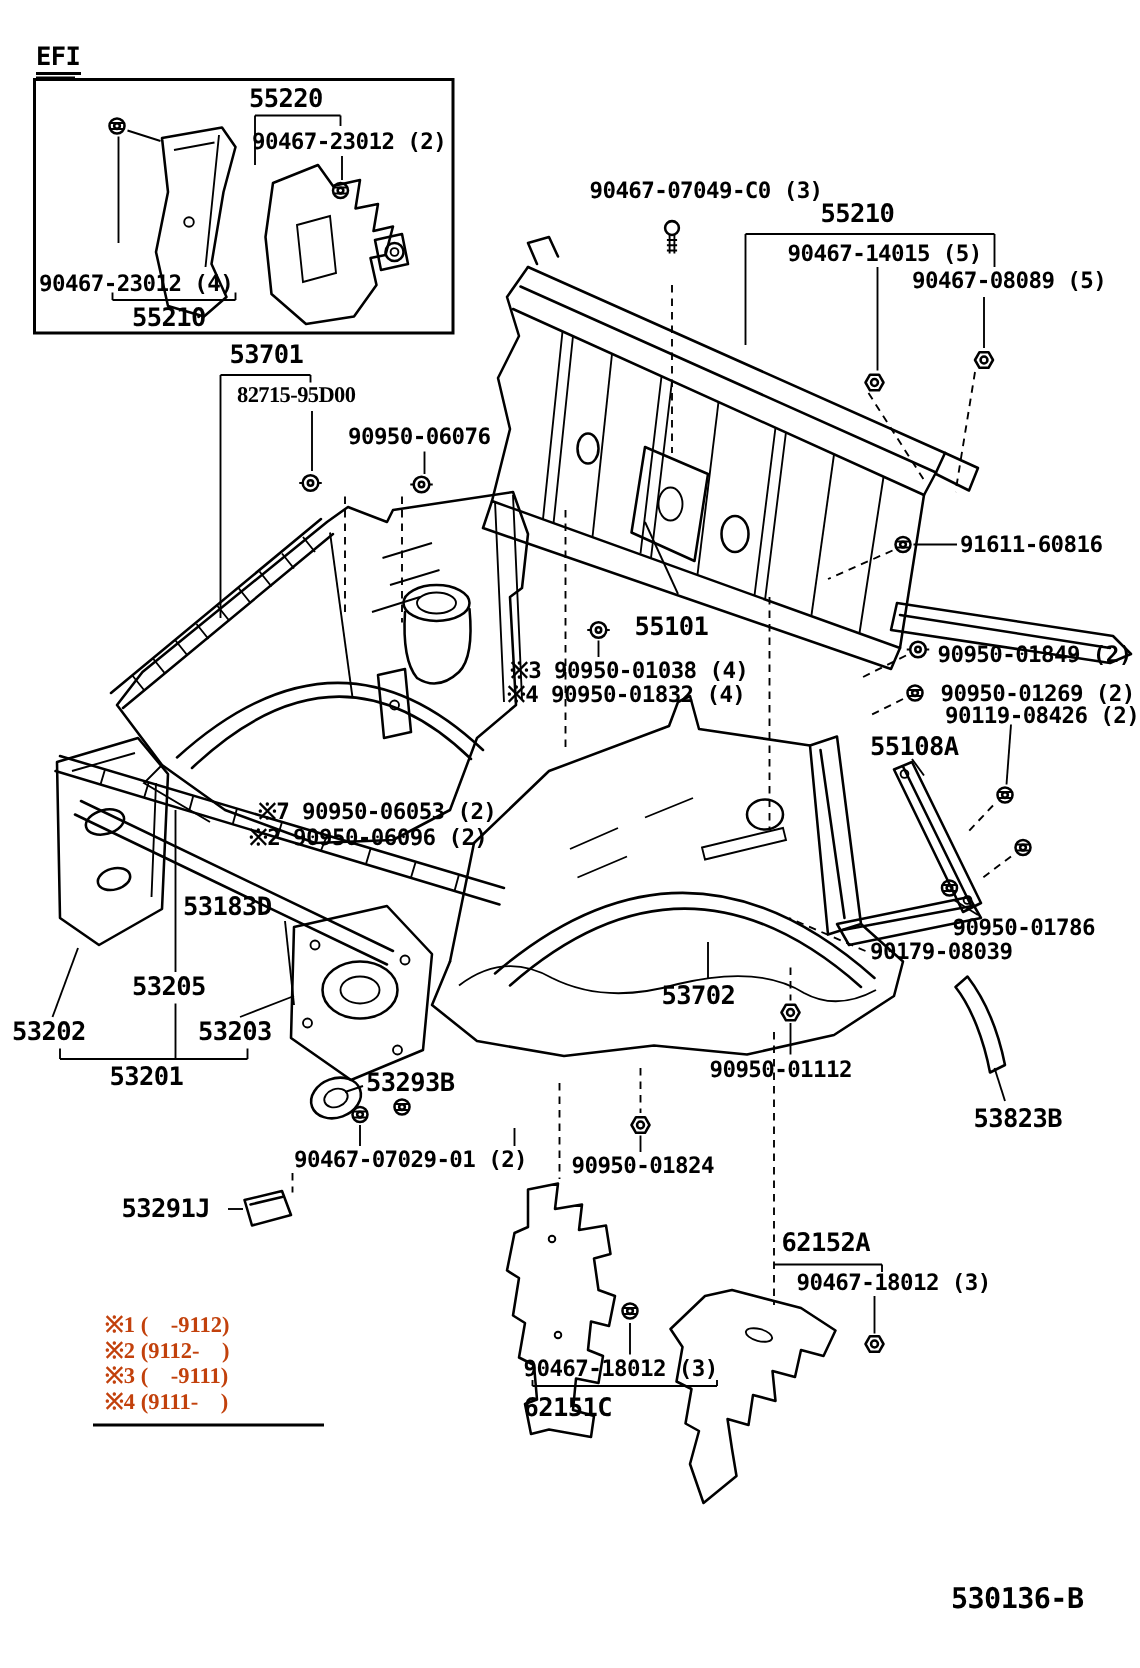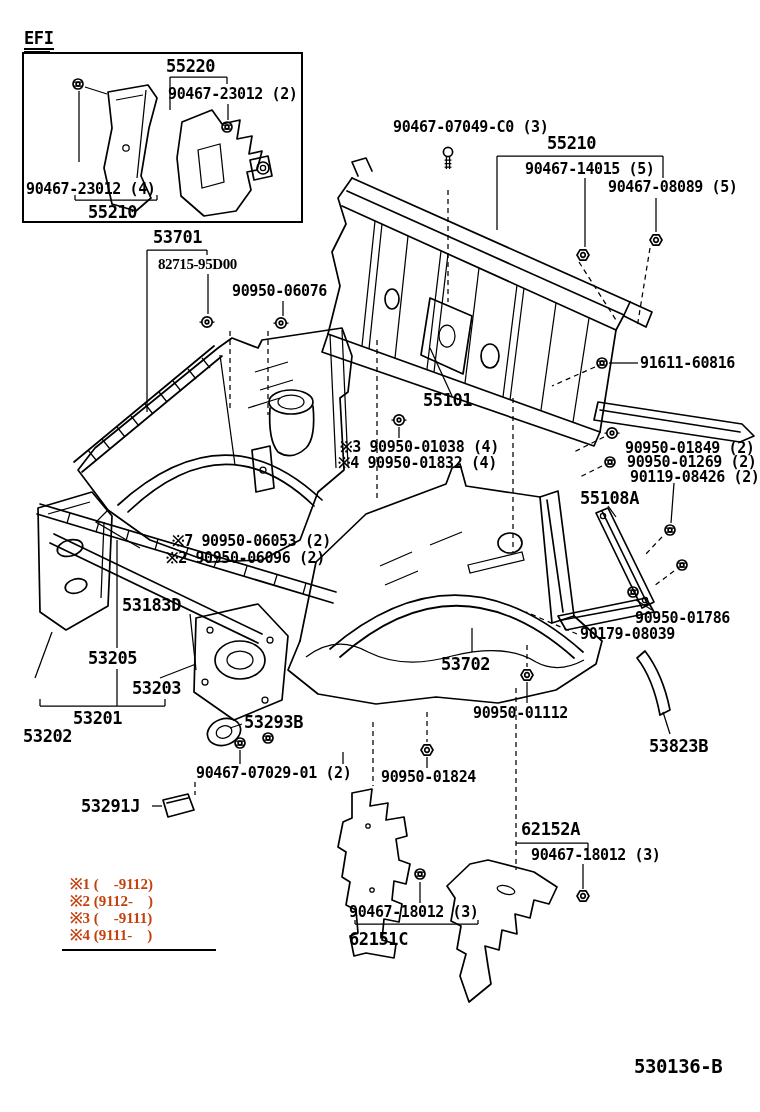--- a/index.html
+++ b/index.html
@@ -299,35 +299,35 @@
 <div class="lbl lbl-lg" style="left:153px;top:229px;">53701</div>
 <div class="lbl" style="left:158px;top:257px;font-family:Liberation Serif, serif;">82715-95D00</div>
 <div class="lbl" style="left:232px;top:284px;">90950-06076</div>
 
 <div class="lbl" style="left:393px;top:120px;">90467-07049-C0 (3)</div>
 <div class="lbl lbl-lg" style="left:547px;top:135px;">55210</div>
 <div class="lbl" style="left:525px;top:162px;">90467-14015 (5)</div>
 <div class="lbl" style="left:608px;top:180px;">90467-08089 (5)</div>
 
 <div class="lbl" style="left:640px;top:356px;">91611-60816</div>
-<div class="lbl lbl-lg" style="left:423px;top:392px;text-align:right;">55101</div>
+<div class="lbl lbl-lg" style="left:423px;top:410px;text-align:right;">55101</div>
 <div class="lbl" style="left:340px;top:440px;">※3 90950-01038 (4)</div>
 <div class="lbl" style="left:338px;top:456px;">※4 90950-01832 (4)</div>
 
-<div class="lbl" style="left:625px;top:429px;margin-top:12px;">90950-01849 (2)</div>
+<div class="lbl" style="left:625px;top:429px;">90950-01849 (2)</div>
 <div class="lbl" style="left:627px;top:455px;">90950-01269 (2)</div>
 <div class="lbl" style="left:630px;top:470px;">90119-08426 (2)</div>
 <div class="lbl lbl-lg" style="left:580px;top:490px;">55108A</div>
 
 <div class="lbl" style="left:172px;top:534px;">※7 90950-06053 (2)</div>
 <div class="lbl" style="left:166px;top:551px;">※2 90950-06096 (2)</div>
 
 <div class="lbl lbl-lg" style="left:122px;top:597px;">53183D</div>
 <div class="lbl lbl-lg" style="left:88px;top:650px;">53205</div>
-<div class="lbl lbl-lg" style="left:23px;top:680px;margin-top:48px;">53202</div>
+<div class="lbl lbl-lg" style="left:8px;top:680px;">53202</div>
 <div class="lbl lbl-lg" style="left:132px;top:680px;">53203</div>
 <div class="lbl lbl-lg" style="left:73px;top:710px;">53201</div>
 <div class="lbl lbl-lg" style="left:244px;top:714px;">53293B</div>
 
 <div class="lbl" style="left:196px;top:766px;">90467-07029-01 (2)</div>
 <div class="lbl lbl-lg" style="left:81px;top:798px;">53291J</div>
 <div class="lbl" style="left:381px;top:770px;">90950-01824</div>
 <div class="lbl" style="left:473px;top:706px;">90950-01112</div>
 
 <div class="lbl lbl-lg" style="left:441px;top:656px;">53702</div>

